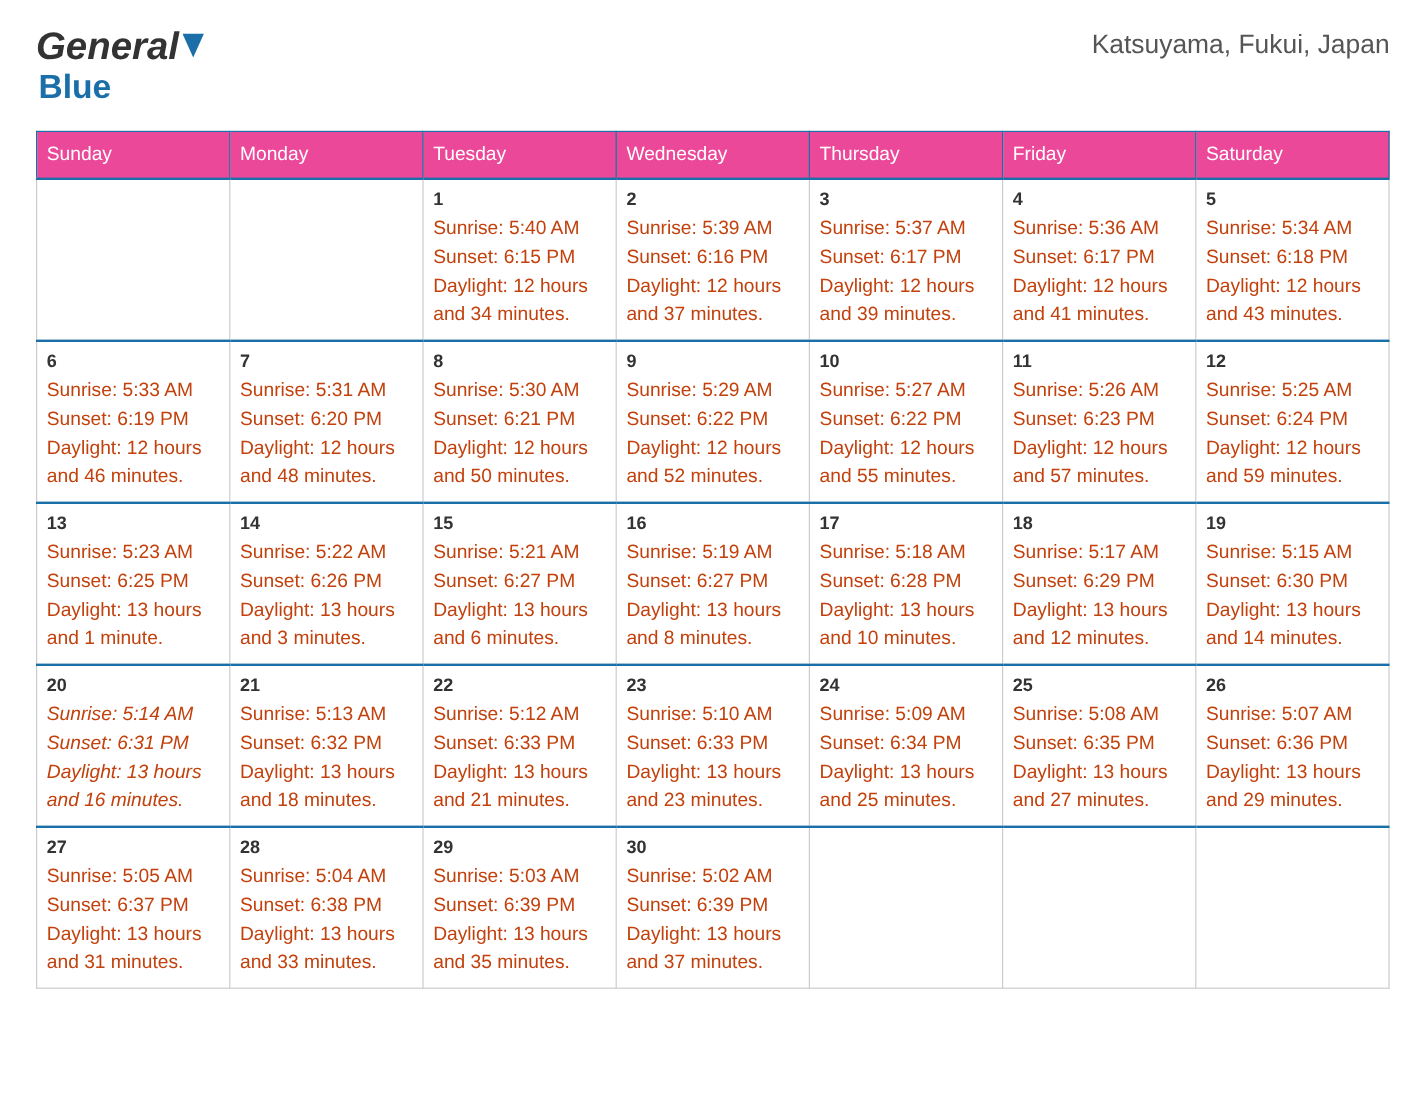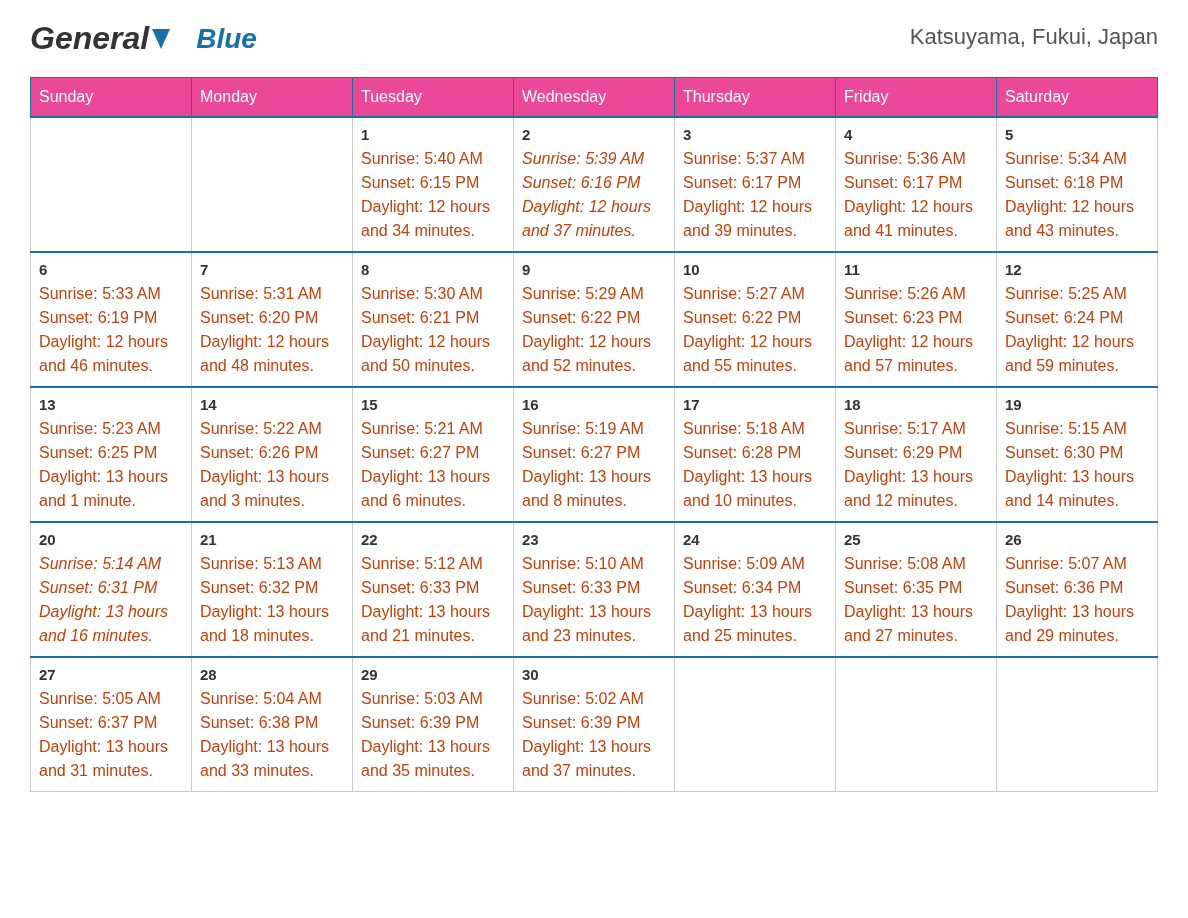--- a/index.html
+++ b/index.html
@@ -64,21 +64,21 @@
     .day-info {
       font-size: 16px;
       color: #c2410c;
       line-height: 1.5;
     }
     tbody tr td.empty {
       background: #fff;
     }
     .logo-wrapper {
       display: flex;
-      flex-direction: row;
+      flex-direction: column;
     }
     .logo-row1 {
       display: flex;
       align-items: center;
     }
     .logo-row2 {
       display: flex;
       align-items: center;
       padding-left: 2px;
     }
@@ -90,21 +90,21 @@
   <div class="logo-wrapper">
     <div class="logo-row1">
       <span style="font-size:32px;font-weight:bold;color:#333;font-style:italic;">General</span>
       <span style="display:inline-block;margin-left:3px;position:relative;top:2px;">
         <svg width="18" height="20" viewBox="0 0 18 20">
           <polygon points="0,0 18,0 9,20" fill="#1a6fa8"></polygon>
         </svg>
       </span>
     </div>
     <div class="logo-row2">
-      <span style="font-size:28px;font-weight:bold;color:#1a6fa8;font-style:italic;margin-left:24px;">Blue</span>
+      <span style="font-size:28px;font-weight:bold;color:#1a6fa8;">Blue</span>
     </div>
   </div>
   <div class="title-area">
     <div class="subtitle">Katsuyama, Fukui, Japan</div>
   </div>
 </div>
 
 <table>
   <thead>
     <tr>
@@ -123,21 +123,21 @@
         <td class="empty"></td>
         <td>
           <span class="day-number">1</span>
           <div class="day-info" style="white-space: pre-line;">Sunrise: 5:40 AM
 Sunset: 6:15 PM
 Daylight: 12 hours
 and 34 minutes.</div>
         </td>
         <td>
           <span class="day-number">2</span>
-          <div class="day-info" style="white-space: pre-line; font-style: italic;">Sunrise: 5:39 AM
+          <div class="day-info" style="white-space: pre-line;">Sunrise: 5:39 AM
 Sunset: 6:16 PM
 Daylight: 12 hours
 and 37 minutes.</div>
         </td>
         <td>
           <span class="day-number">3</span>
           <div class="day-info" style="white-space: pre-line;">Sunrise: 5:37 AM
 Sunset: 6:17 PM
 Daylight: 12 hours
 and 39 minutes.</div>

